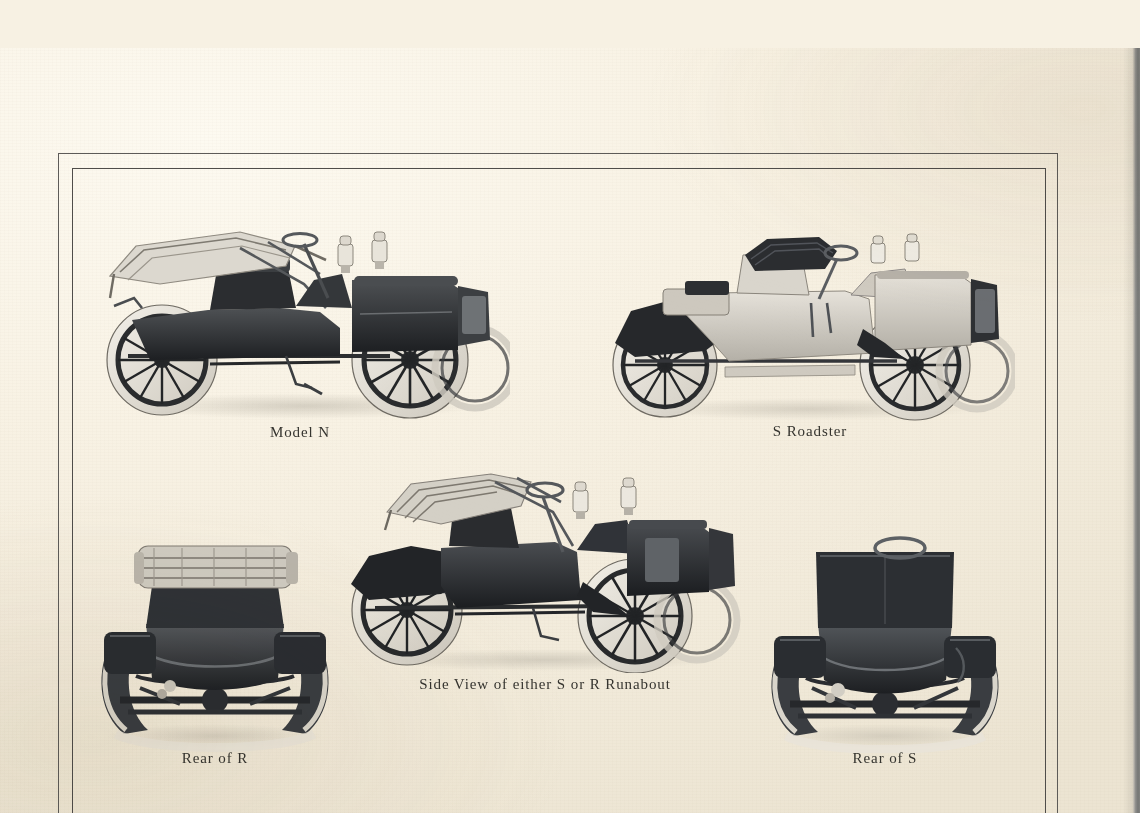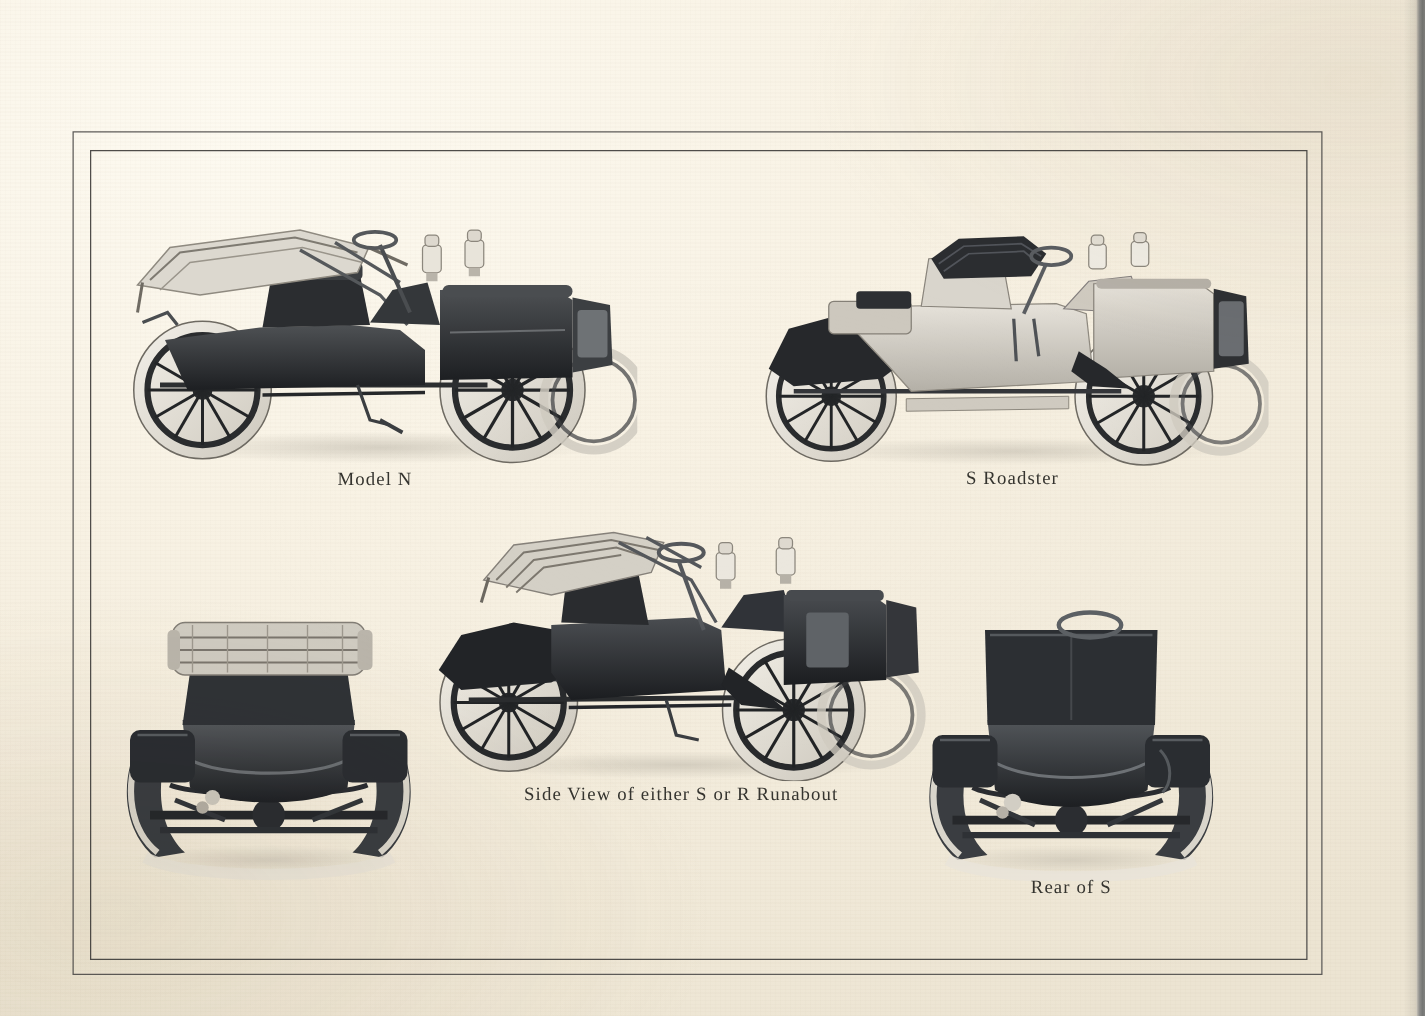--- a/index.html
+++ b/index.html
@@ -8,20 +8,21 @@
     width:1140px;height:813px;overflow:hidden;
     background:#f7f1e3;
     font-family:"Liberation Serif","DejaVu Serif",serif;
     position:relative;
   }
   
   #page{
     position:absolute;inset:0;
     background:
       radial-gradient(120% 100% at 18% 12%, #fdfaf1 0%, #f8f2e4 38%, #f2ebdb 72%, #ece4d2 100%);
+    margin-top: 48px;
   }
   #page:after{
     content:"";position:absolute;inset:0;pointer-events:none;
     background:
       radial-gradient(60% 45% at 8% 90%, rgba(186,170,140,.20), rgba(0,0,0,0) 70%),
       radial-gradient(55% 40% at 95% 8%, rgba(190,174,146,.18), rgba(0,0,0,0) 70%),
       radial-gradient(40% 30% at 50% 50%, rgba(255,255,255,.25), rgba(0,0,0,0) 80%);
     mix-blend-mode:multiply;opacity:.8;
   }
   .grain{
@@ -471,23 +472,24 @@
             <line x1="184" y1="20" x2="184" y2="58"></line>
           </g>
           <rect x="44" y="24" width="10" height="32" rx="4" fill="#bab5ab"></rect>
           <rect x="196" y="24" width="12" height="32" rx="4" fill="#bab5ab"></rect>
         </g>
 
         <circle cx="80" cy="158" r="6" fill="#cbc7bd"></circle>
         <circle cx="72" cy="166" r="5" fill="#b3aea4"></circle>
       </svg>
     </div>
+    <div class="cap" style="left:0;top:222px;width:250px;">Rear of R</div>
   </div>
 
-  <div class="fig" style="left:732px;top:480px;width:250px;height:225px;font-family:Liberation Serif, serif;">
+  <div class="fig" style="left:760px;top:480px;width:250px;height:225px;font-family:Liberation Serif, serif;">
     <div class="photo" style="width:250px;height:225px;">
       <svg width="250" height="225" viewBox="0 0 250 225">
         <defs>
           <linearGradient id="s2body" x1="0" y1="0" x2="0" y2="1">
             <stop offset="0" stop-color="#52565a"></stop>
               <stop offset="1" stop-color="#1d1f22"></stop>
           </linearGradient>
           <radialGradient id="s2ground" cx="50%" cy="50%" r="50%">
             <stop offset="0" stop-color="#b6b0a3" stop-opacity=".45"></stop>
             <stop offset="1" stop-color="#b6b0a3" stop-opacity="0"></stop>

